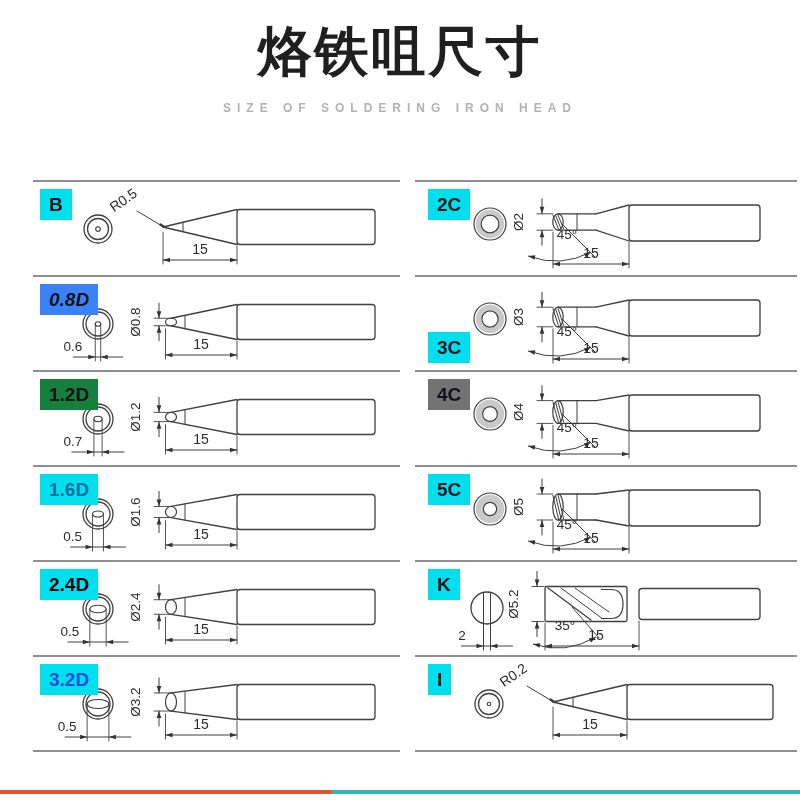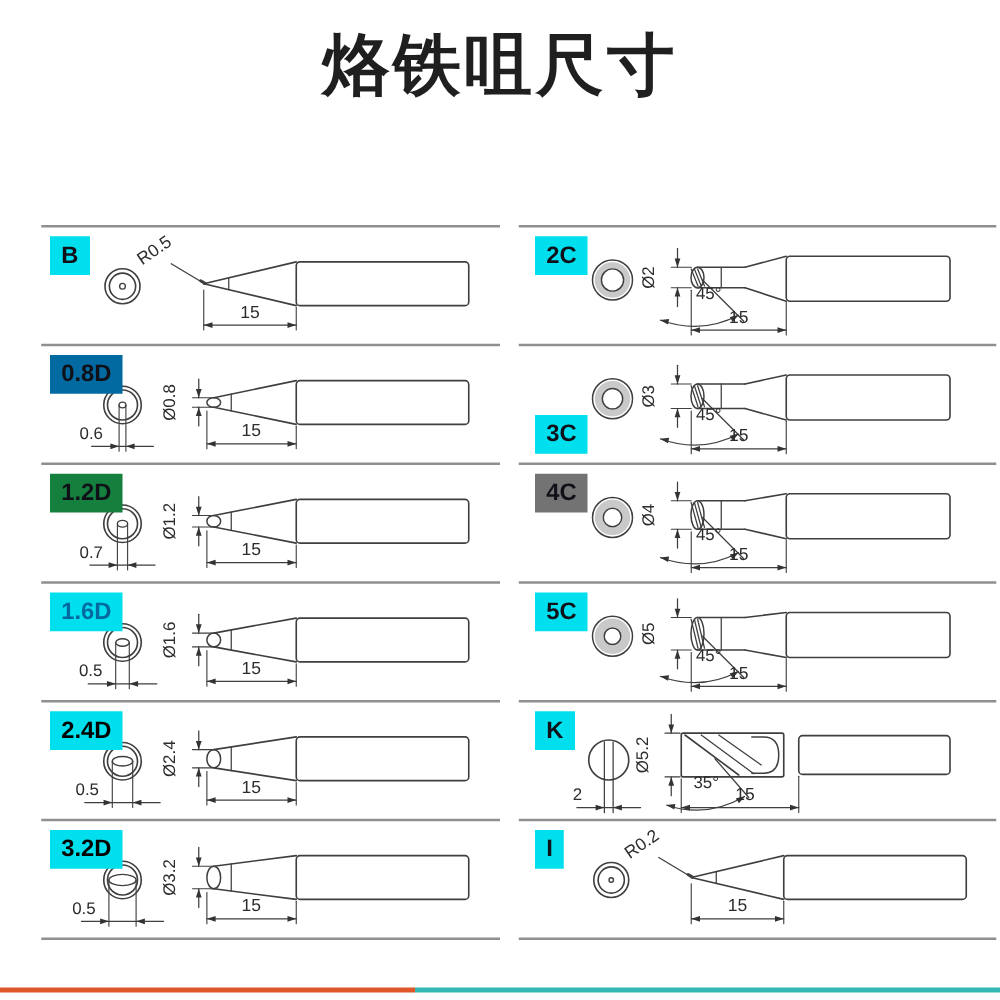--- a/index.html
+++ b/index.html
@@ -26,20 +26,21 @@
   .bottom-bar.left { left:0; width:332px; }
   .bottom-bar.right { left:332px; width:468px; }
   svg text { font-family:"Liberation Sans","DejaVu Sans",sans-serif; fill:#2c2c2c; }
 </style>
 </head>
 <body>
 
 <div class="stage">
   <div class="header">
     <div class="title">烙铁咀尺寸</div>
+    <div class="subtitle">SIZE OF SOLDERING IRON HEAD</div>
   </div>
   <div class="grid" id="grid">
       <div class="cell">
         <span class="tag" style="background: rgb(0, 223, 238); color: rgb(16, 16, 25);">B</span>
         <svg width="367" height="93" viewBox="0 0 367 93">
           <circle cx="65" cy="47" r="14" fill="none" stroke="#3f3f3f" stroke-width="1.3"></circle>
           <circle cx="65" cy="47" r="10.5" fill="none" stroke="#3f3f3f" stroke-width="1.3"></circle>
           <circle cx="65" cy="47" r="2.3" fill="none" stroke="#3f3f3f" stroke-width="1.1"></circle>
           <line x1="130" y1="45" x2="204" y2="27.5" stroke="#3f3f3f" stroke-width="1.3" stroke-linecap="round"></line>
           <line x1="130" y1="45" x2="204" y2="62.5" stroke="#3f3f3f" stroke-width="1.3" stroke-linecap="round"></line>
@@ -86,21 +87,21 @@
           <text x="152" y="57.2" font-size="13.5" text-anchor="middle">45°</text>
           <line x1="138" y1="50.2" x2="138" y2="86" stroke="#3f3f3f" stroke-width="0.9" stroke-linecap="round"></line>
           <line x1="214" y1="60" x2="214" y2="86" stroke="#3f3f3f" stroke-width="0.9" stroke-linecap="round"></line>
           <line x1="138" y1="82" x2="214" y2="82" stroke="#3f3f3f" stroke-width="1" stroke-linecap="round"></line>
           <polygon points="138,82 145,79.7 145,84.3" fill="#333"></polygon>
           <polygon points="214,82 207,84.3 207,79.7" fill="#333"></polygon>
           <text x="176" y="76" font-size="14" text-anchor="middle">15</text>
         </svg>
       </div>
       <div class="cell">
-        <span class="tag" style="background: #0369a1; color: rgb(16, 16, 25);">0.8D</span>
+        <span class="tag" style="background: #3b82f6; color: rgb(16, 16, 25); font-style: italic;">0.8D</span>
         <svg width="367" height="93" viewBox="0 0 367 93">
           <circle cx="65" cy="47" r="15" fill="none" stroke="#3f3f3f" stroke-width="1.3"></circle>
           <circle cx="65" cy="47" r="12" fill="none" stroke="#3f3f3f" stroke-width="1.3"></circle>
           <ellipse cx="65" cy="47" rx="2.72" ry="2.3200000000000003" fill="none" stroke="#3f3f3f" stroke-width="1.1"></ellipse>
           <line x1="62.28" y1="47" x2="62.28" y2="84" stroke="#3f3f3f" stroke-width="0.9" stroke-linecap="round"></line>
           <line x1="67.72" y1="47" x2="67.72" y2="84" stroke="#3f3f3f" stroke-width="0.9" stroke-linecap="round"></line>
           <line x1="40.28" y1="80" x2="89.72" y2="80" stroke="#3f3f3f" stroke-width="1" stroke-linecap="round"></line>
           <polygon points="62.28,80 55.28,82.3 55.28,77.7" fill="#333"></polygon>
           <polygon points="67.72,80 74.72,77.7 74.72,82.3" fill="#333"></polygon>
           <text x="40" y="74" font-size="13.5" text-anchor="middle">0.6</text>
@@ -358,21 +359,21 @@
           <text x="150" y="68" font-size="13.5" text-anchor="middle">35°</text>
           <line x1="130" y1="61" x2="130" y2="88" stroke="#3f3f3f" stroke-width="0.9" stroke-linecap="round"></line>
           <line x1="224" y1="59" x2="224" y2="88" stroke="#3f3f3f" stroke-width="0.9" stroke-linecap="round"></line>
           <line x1="130" y1="84" x2="224" y2="84" stroke="#3f3f3f" stroke-width="1" stroke-linecap="round"></line>
           <polygon points="130,84 137,81.7 137,86.3" fill="#333"></polygon>
           <polygon points="224,84 217,86.3 217,81.7" fill="#333"></polygon>
           <text x="181" y="78" font-size="14" text-anchor="middle">15</text>
         </svg>
       </div>
       <div class="cell">
-        <span class="tag" style="background: rgb(0, 223, 238); color: #000000;">3.2D</span>
+        <span class="tag" style="background: rgb(0, 223, 238); color: #1d4ed8;">3.2D</span>
         <svg width="367" height="93" viewBox="0 0 367 93">
           <circle cx="65" cy="47" r="15" fill="none" stroke="#3f3f3f" stroke-width="1.3"></circle>
           <circle cx="65" cy="47" r="12" fill="none" stroke="#3f3f3f" stroke-width="1.3"></circle>
           <ellipse cx="65" cy="47" rx="10.88" ry="4.48" fill="none" stroke="#3f3f3f" stroke-width="1.1"></ellipse>
           <line x1="54.12" y1="47" x2="54.12" y2="84" stroke="#3f3f3f" stroke-width="0.9" stroke-linecap="round"></line>
           <line x1="75.88" y1="47" x2="75.88" y2="84" stroke="#3f3f3f" stroke-width="0.9" stroke-linecap="round"></line>
           <line x1="32.12" y1="80" x2="97.88" y2="80" stroke="#3f3f3f" stroke-width="1" stroke-linecap="round"></line>
           <polygon points="54.12,80 47.12,82.3 47.12,77.7" fill="#333"></polygon>
           <polygon points="75.88,80 82.88,77.7 82.88,82.3" fill="#333"></polygon>
           <text x="34.12" y="74" font-size="13.5" text-anchor="middle">0.5</text>

